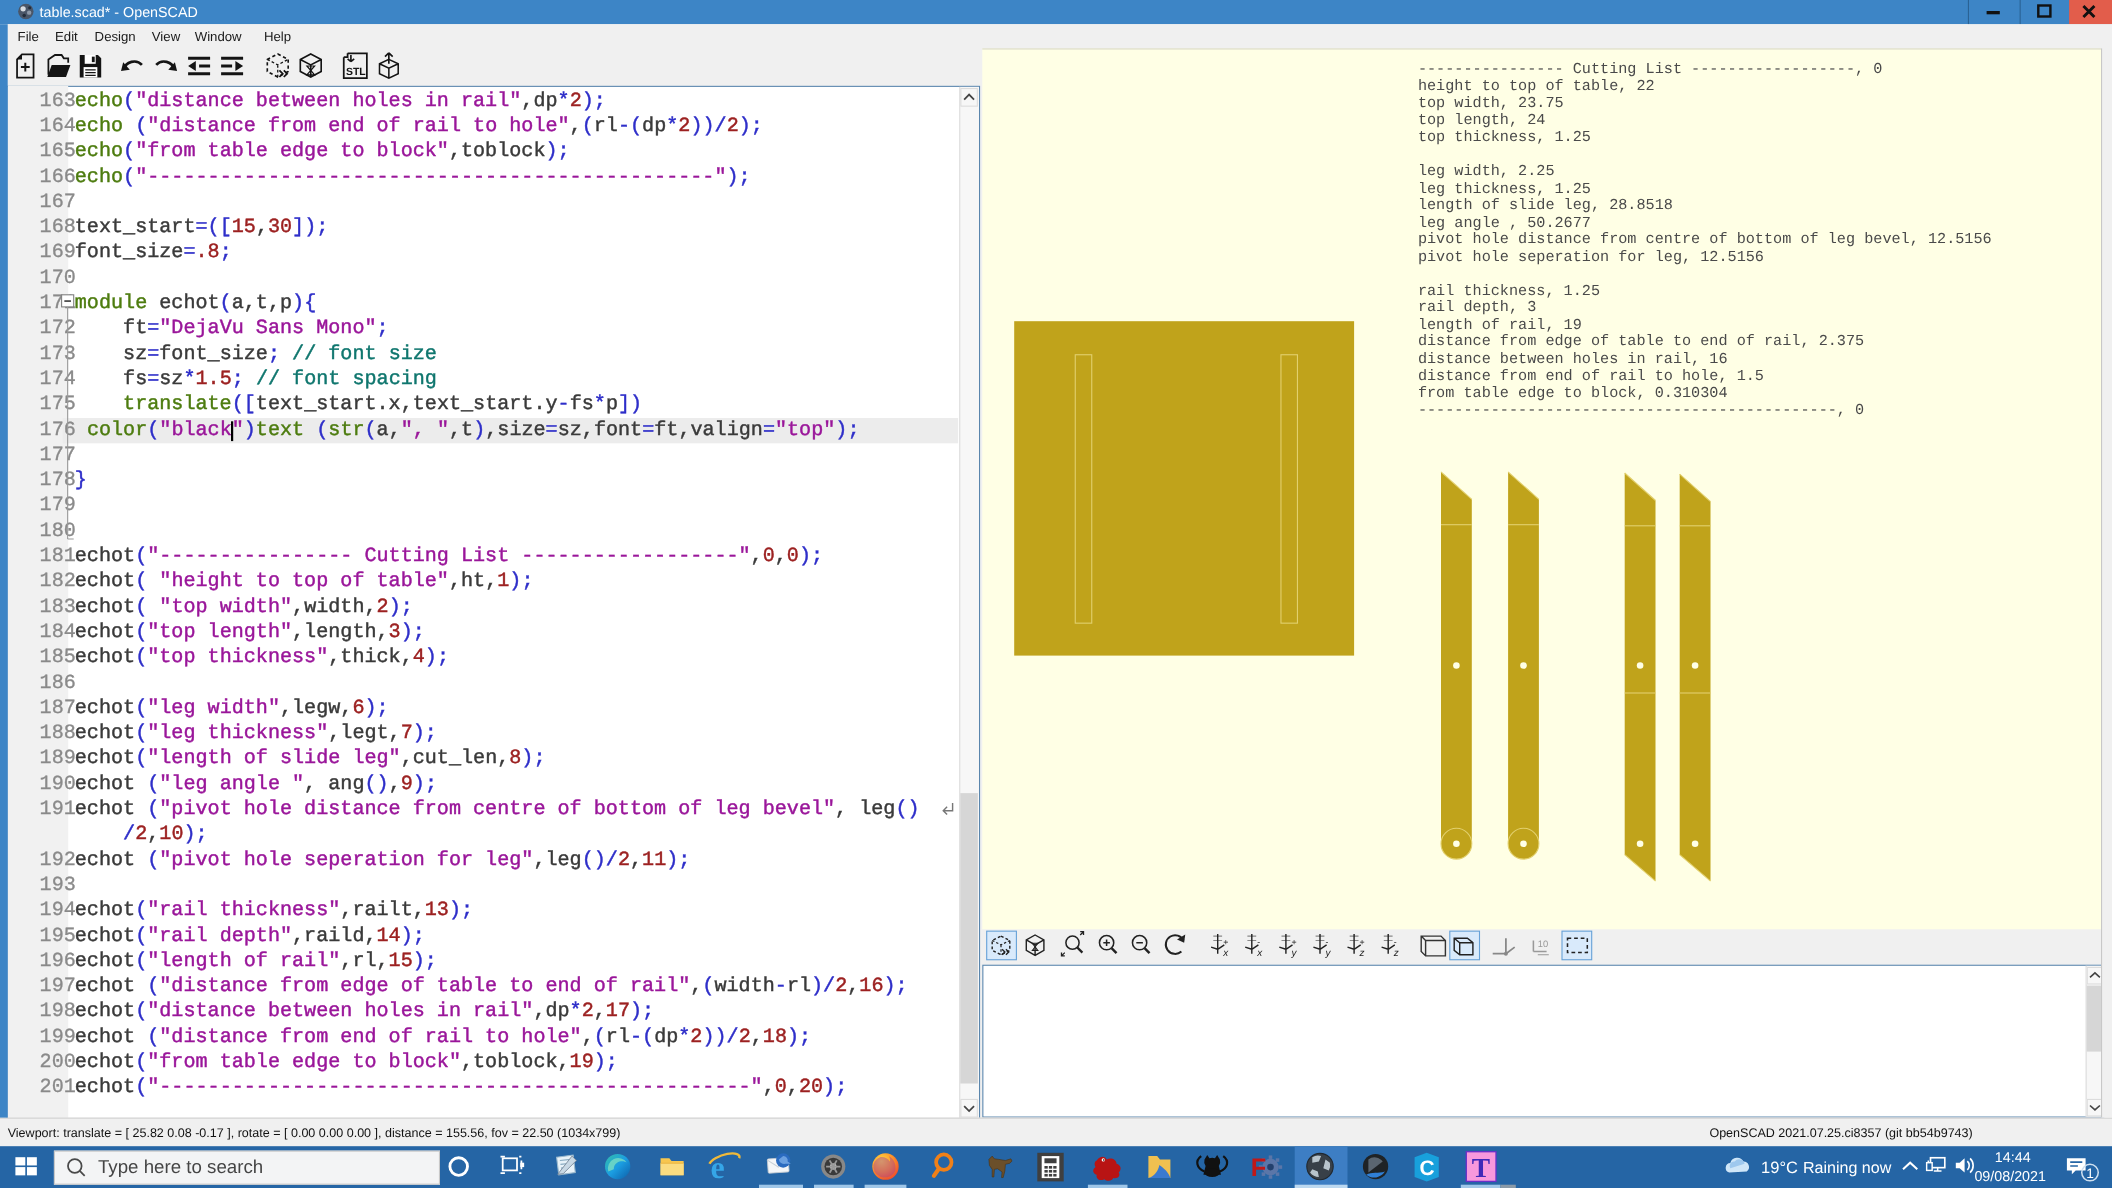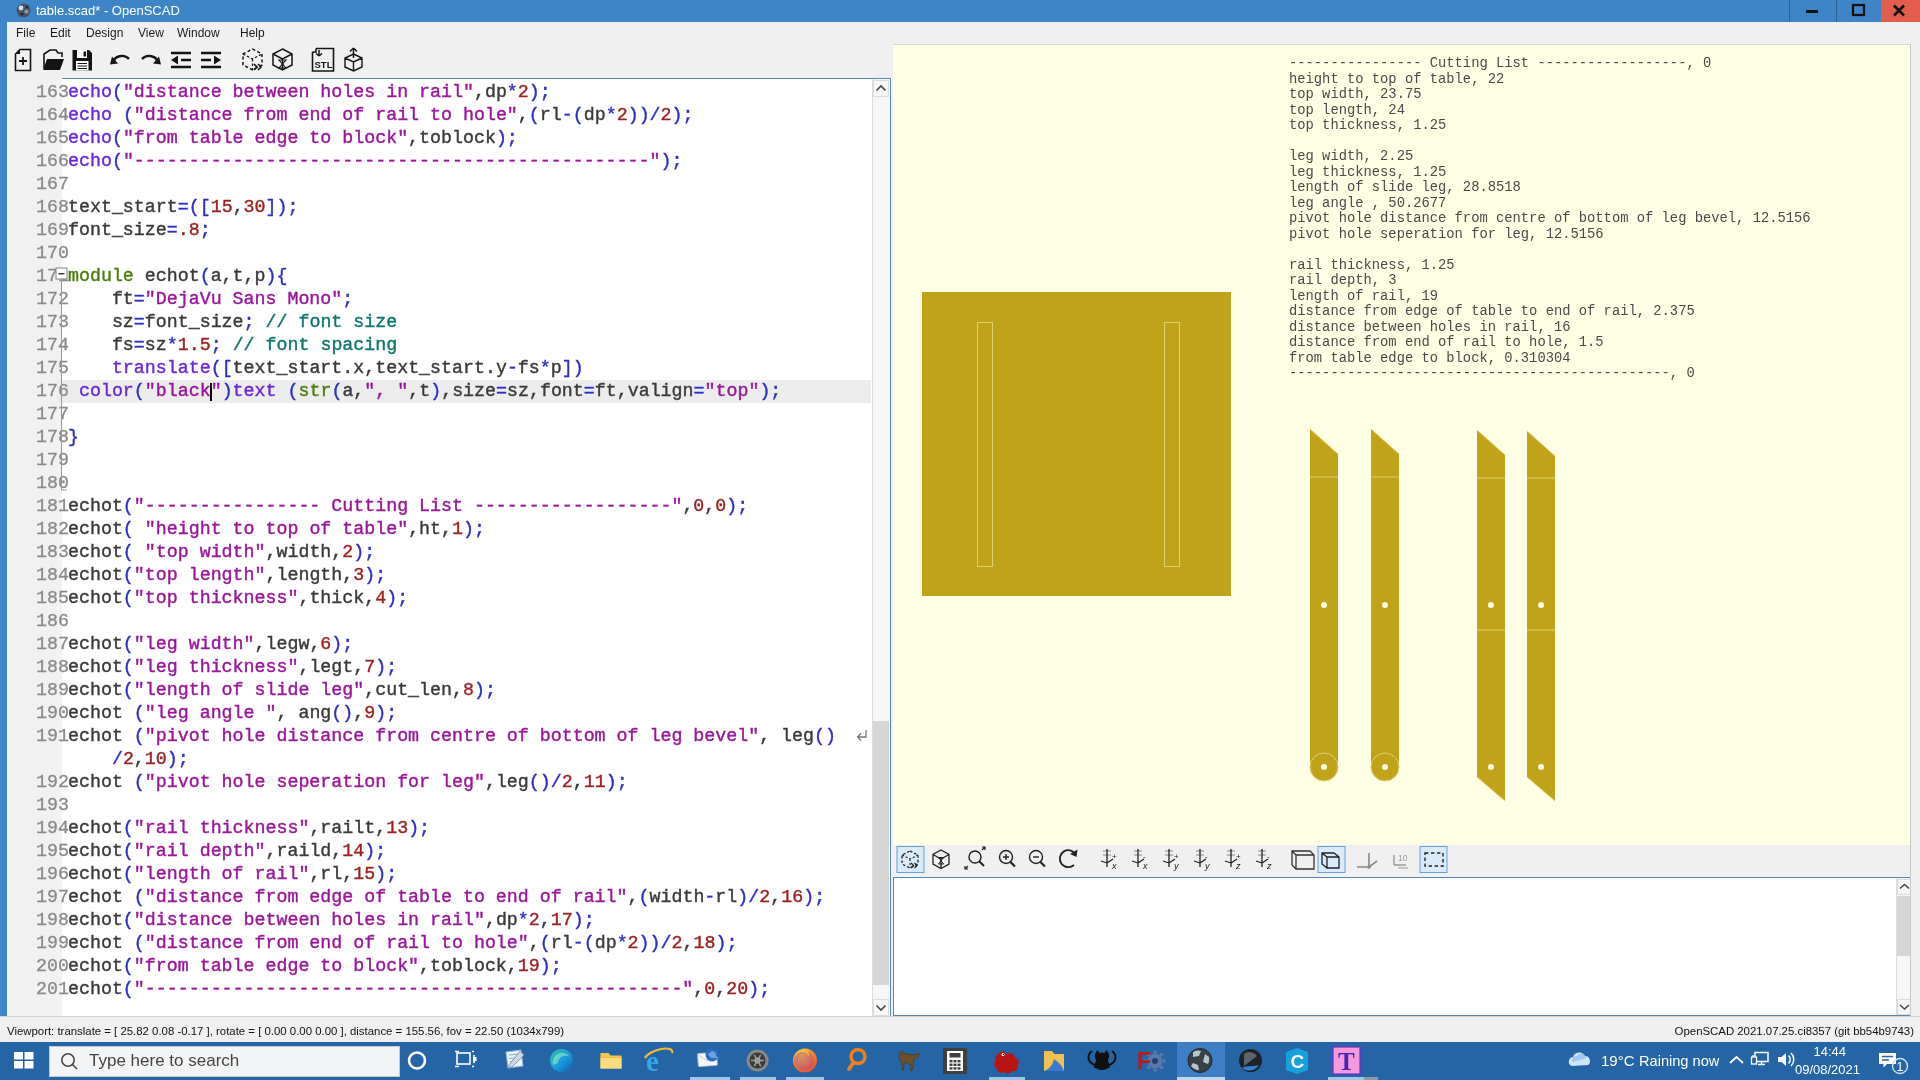--- a/index.html
+++ b/index.html
@@ -18,21 +18,21 @@
 #menubar { left:0; top:22px; width:1920px; height:22px; background:#f0f0f0; }
 .menuitem { position:absolute; top:26px; font-size:12px; color:#1a1a1a; }
 
 #toolbar { left:0; top:44px; width:893px; height:34px; background:#f0f0f0; }
 
 #editor { left:6px; top:78px; width:885px; height:940px; background:#ffffff; border:1px solid #5a86ad; }
 #gutter { left:7px; top:78px; width:55px; height:939px; background:#f1f1f1; }
 #gutterpre { left:7px; top:81px; width:45px; text-align:right; font-family:"Liberation Mono", monospace; font-size:18.3px; line-height:23px; color:#8a8a8a;padding-left:29px; -webkit-text-stroke:0.3px; }
 #curline { left:57px; top:380px; width:814px; height:23px; background:#ececec; }
 #codepre { left:68px; top:81px; font-family:"Liberation Mono", monospace; font-size:18.3px; line-height:23px; color:#3a3a3a; white-space:pre; -webkit-text-stroke:0.4px; }
-.k { color:#6d28d9; } 
+.k { color:#4d7c0f; } 
 .o { color:#2e2ec9; } 
 .s { color:#9a169a; } 
 .n { color:#9c2121; } 
 .c { color:#0f766e; } 
 .m { color:#4d7c0f; } 
 #cursor { left:210px; top:383px; width:2px; height:18px; background:#000; }
 
 #escroll { left:872px; top:79px; width:18px; height:938px; background:#f7f7f7; border-left:1px solid #dcdcdc; }
 .sbtn { position:absolute; width:16px; height:17px; background:#f7f7f7; color:#555; font-size:11px; text-align:center; line-height:17px; }
 #ethumb { left:873px; top:721px; width:16px; height:264px; background:#d6d6d6; }
@@ -42,21 +42,21 @@
 
 #vtoolbar { left:893px; top:845px; width:1017px; height:32px; background:#f0f0f0; }
 
 #console { left:893px; top:877px; width:1020px; height:139px; background:#ffffff; border:1px solid #5a86ad; }
 #consolepre { left:900px; top:884px; font-family:"Liberation Mono", monospace; font-size:16.3px; line-height:19.35px; color:#000; white-space:pre; -webkit-text-stroke:0.3px; }
 #cscroll { left:1896px; top:878px; width:17px; height:137px; background:#f7f7f7; border-left:1px solid #dcdcdc; }
 #cthumb { left:1897px; top:896px; width:15px; height:60px; background:#d6d6d6; }
 
 #statusbar { left:0; top:1016px; width:1920px; height:26px; background:#f0f0f0; border-top:1px solid #d0d0d0; }
 #statusleft { left:7px; top:1025px; font-size:11.4px; color:#111; }
-#statusright { left:1554px; top:1025px; width:360px; white-space:nowrap; text-align:right; font-size:11.4px; color:#111; }
+#statusright { left:1554px; top:1025px; width:360px; white-space:nowrap; font-size:11.4px; color:#111; }
 
 #lframe { left:0; top:22px; width:7px; height:994px; background:#3d85c6; }
 #rframe { left:1910px; top:44px; width:10px; height:972px; background:#f0f0f0; border-left:1px solid #c8c8c8; }
 
 #taskbar { left:0; top:1042px; width:1920px; height:38px; background:#2565a5; }
 #searchbox { left:49px; top:1046px; width:351px; height:31px; background:#f3f4f5; border:1px solid #c8c8c8; }
 #searchtext { left:89px; top:1051px; font-size:17px; color:#454545; }
 </style>
 </head>
 <body>

